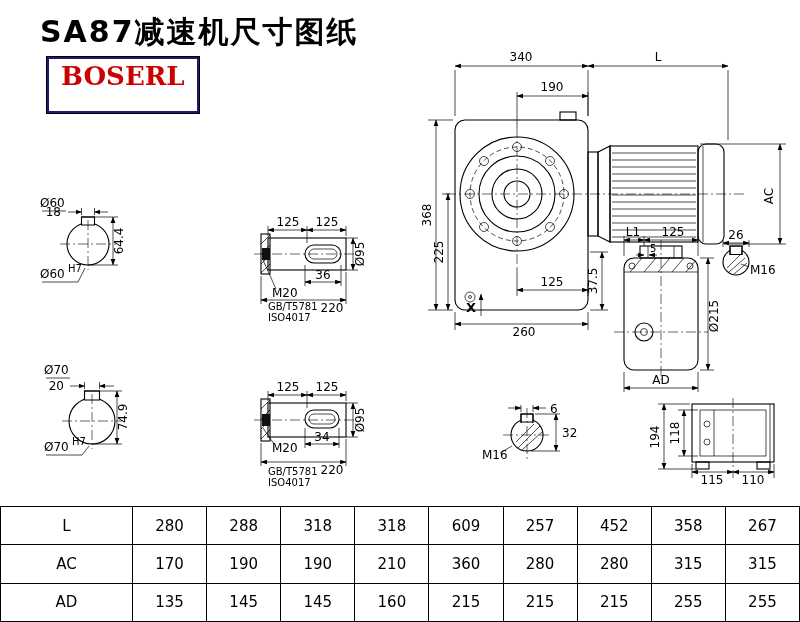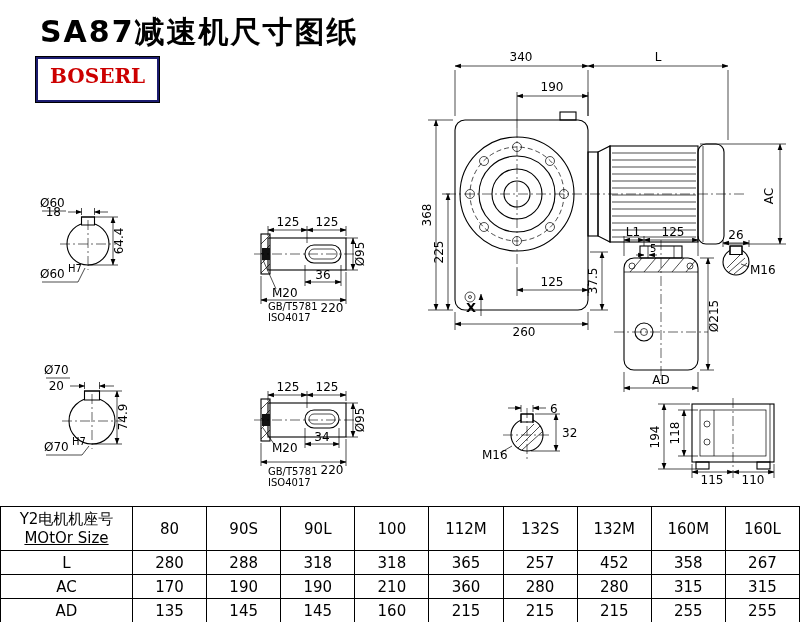--- a/index.html
+++ b/index.html
@@ -1,21 +1,21 @@
 <!DOCTYPE html>
 <html><head>
 <meta charset="utf-8">
 <style>
   *{margin:0;padding:0;box-sizing:border-box}
   html,body{width:800px;height:622px;background:#fff}
   body{font-family:"DejaVu Sans",sans-serif;color:#000}
   .page{position:relative;width:800px;height:622px;background:#fff;overflow:hidden}
   .title{position:absolute;left:40px;top:12px;font-size:30px;font-weight:bold;letter-spacing:2px;white-space:nowrap}
-  .brand{position:absolute;left:36px;top:57px;padding:1px 12px 8px;border:2px solid #1b1b6f;box-shadow:0 0 0 1px #000;
-         color:#cc0000;font-family:"DejaVu Serif",serif;font-weight:bold;font-size:20px;line-height:32px}
+  .brand{position:absolute;left:47px;top:57px;padding:1px 12px 19px;border:2px solid #1b1b6f;box-shadow:0 0 0 1px #000;
+         color:#cc0000;font-family:"DejaVu Serif",serif;font-weight:bold;font-size:26px;line-height:32px}
   svg{position:absolute;left:0;top:0}
   .ln{stroke:#000;stroke-width:1.1;fill:none}
   .tn{stroke:#000;stroke-width:0.7;fill:none}
   .cl{stroke:#000;stroke-width:0.6;fill:none;stroke-dasharray:10 3 2 3}
   .hf{fill:#fff;stroke:#000;stroke-width:1}
   .blk{fill:#111;stroke:none}
   text{font-family:"DejaVu Sans",sans-serif;font-size:12px;fill:#000}
   .ts{font-size:10px}
   .tb{font-size:13px;font-weight:bold}
   .size-table{position:absolute;left:0;top:506px;width:800px;height:116px;border-collapse:collapse;
@@ -325,42 +325,27 @@
         <col>
         <col>
         <col>
         <col>
         <col>
         <col>
         <col>
         <col>
       </colgroup>
     <tbody>
-    <tr class="hrow">
-      <td>
-        <div>Y2电机机座号</div>
-        <div class="u">MOtOr Size</div>
-      </td>
-      <td>80</td>
-      <td>90S</td>
-      <td>90L</td>
-      <td>100</td>
-      <td>112M</td>
-      <td>132S</td>
-      <td>132M</td>
-      <td>160M</td>
-      <td>160L</td>
-    </tr>
     <tr>
       <td>L</td>
       <td>280</td>
       <td>288</td>
       <td>318</td>
       <td>318</td>
-      <td>365</td>
+      <td>609</td>
       <td>257</td>
       <td>452</td>
       <td>358</td>
       <td>267</td>
     </tr>
     <tr>
       <td>AC</td>
       <td>170</td>
       <td>190</td>
       <td>190</td>

